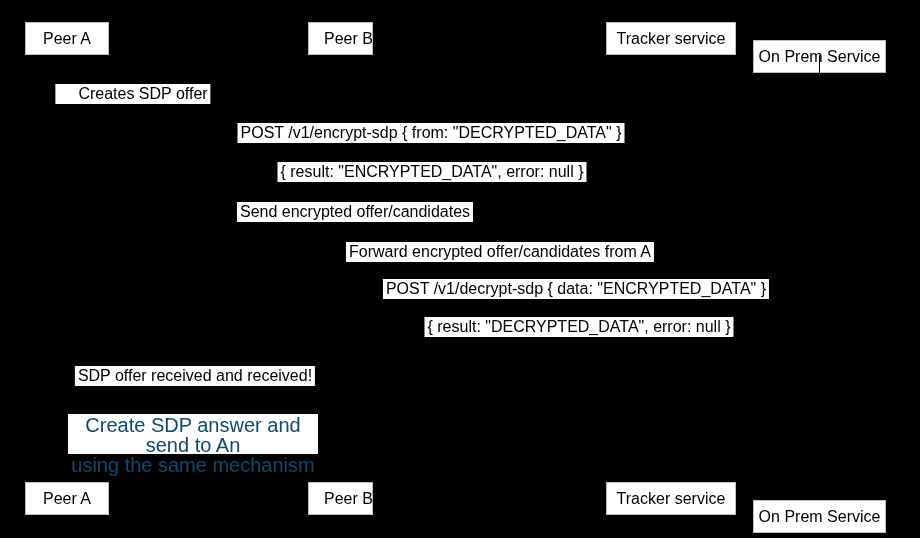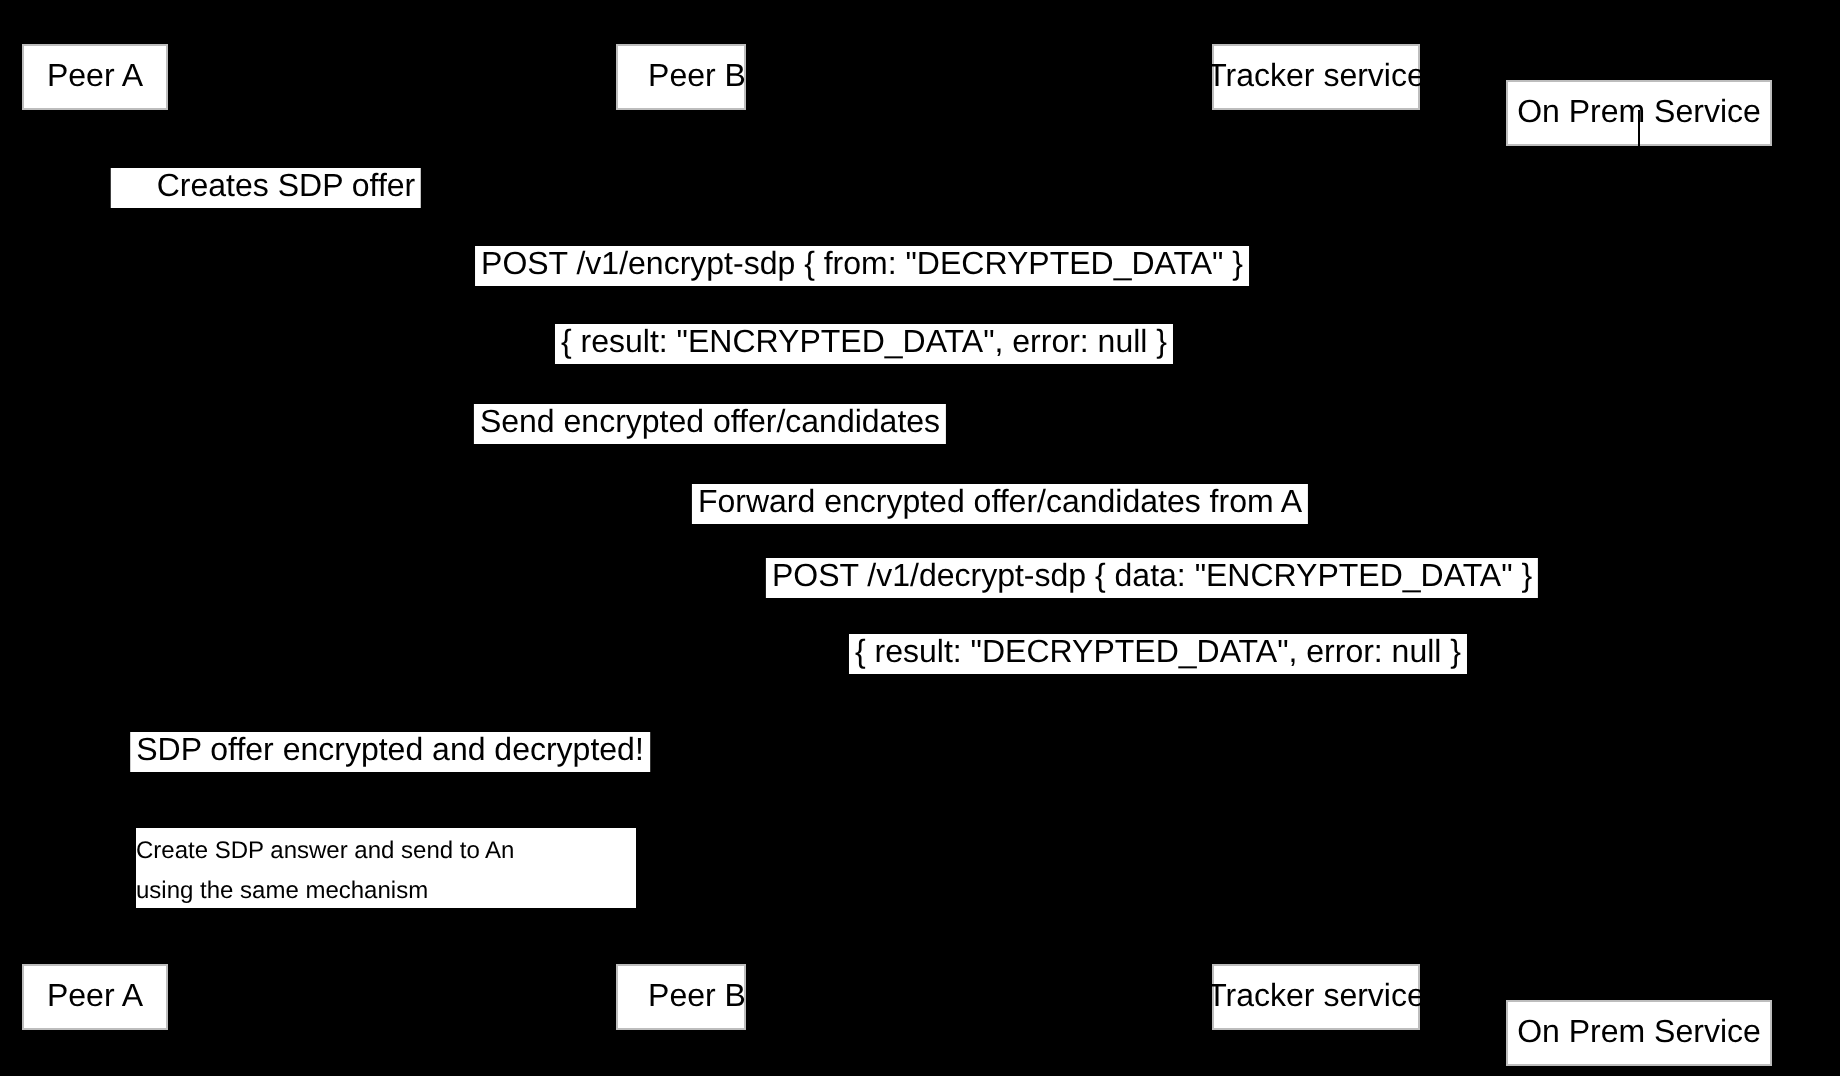--- a/index.html
+++ b/index.html
@@ -42,32 +42,32 @@
     color: #000000;
     font-size: 16px;
     line-height: 20px;
     height: 20px;
     padding: 0 3px;
     white-space: nowrap;
   }
   .note {
     position: absolute;
     background: #ffffff;
-    color: #000000;
-    font-size: 12px;
+    color: #0c4a6e;
+    font-size: 20px;
     line-height: 20px;
-    text-align: left;
+    text-align: center;
     box-sizing: border-box;
     padding-top: 1px;
   }
 
   
-  .actor.peer-a   { left: 11px;  width: 73px;  }
+  .actor.peer-a   { left: 25px;  width: 84px;  }
   .actor.peer-b   { left: 308px; width: 65px; padding-left: 16px;  }
-  .actor.tracker  { left: 606px; width: 104px; }
+  .actor.tracker  { left: 606px; width: 130px; }
   .actor.onprem   { left: 753px; width: 133px; margin-top: 18px; }
   .actor.row-top    { top: 22px;  }
   .actor.row-bottom { top: 482px; }
 
   .lifeline.l-peer-a  { left: 43px;  }
   .lifeline.l-peer-b  { left: 340px; }
   .lifeline.l-tracker { left: 668px; }
   .lifeline.l-onprem  { left: 819px; }
 
   .msg.m0 { left: 133px; top: 84px; padding-left: 23px;  }
@@ -104,21 +104,21 @@
   <div class="lifeline l-tracker"></div>
   <div class="lifeline l-onprem"></div>
 
   <div class="msg m0">Creates SDP offer</div>
   <div class="msg m1">POST /v1/encrypt-sdp { from: "DECRYPTED_DATA" }</div>
   <div class="msg m2">{ result: "ENCRYPTED_DATA", error: null }</div>
   <div class="msg m4">Forward encrypted offer/candidates from A</div>
   <div class="msg m3">Send encrypted offer/candidates</div>
   <div class="msg m5">POST /v1/decrypt-sdp { data: "ENCRYPTED_DATA" }</div>
   <div class="msg m6">{ result: "DECRYPTED_DATA", error: null }</div>
-  <div class="msg m7">SDP offer encrypted and decrypted!</div>
+  <div class="msg m7">SDP offer received and received!</div>
 
   <div class="note n0">
     <div>Create SDP answer and send to An</div>
     <div>using the same mechanism</div>
   </div>
 
   <div class="actor peer-a row-bottom">
     <span>Peer A</span>
   </div>
   <div class="actor peer-b row-bottom">

